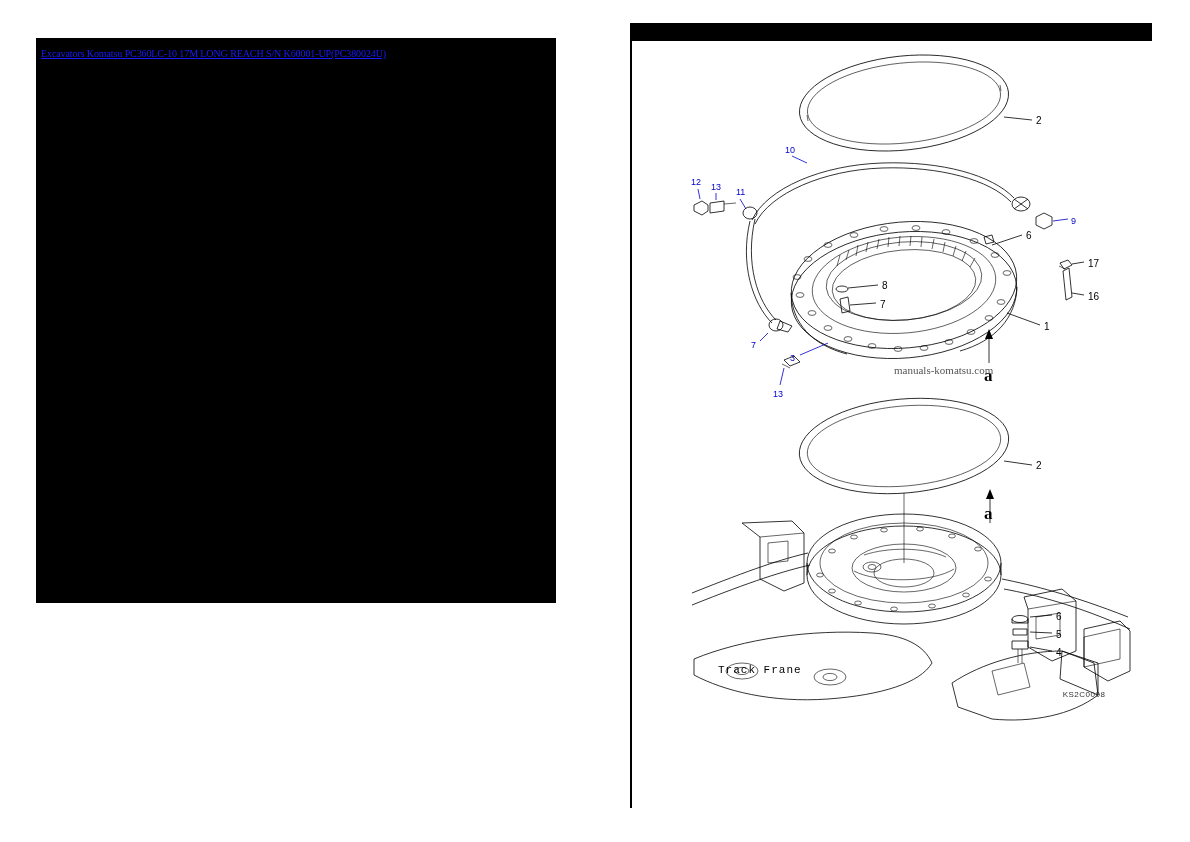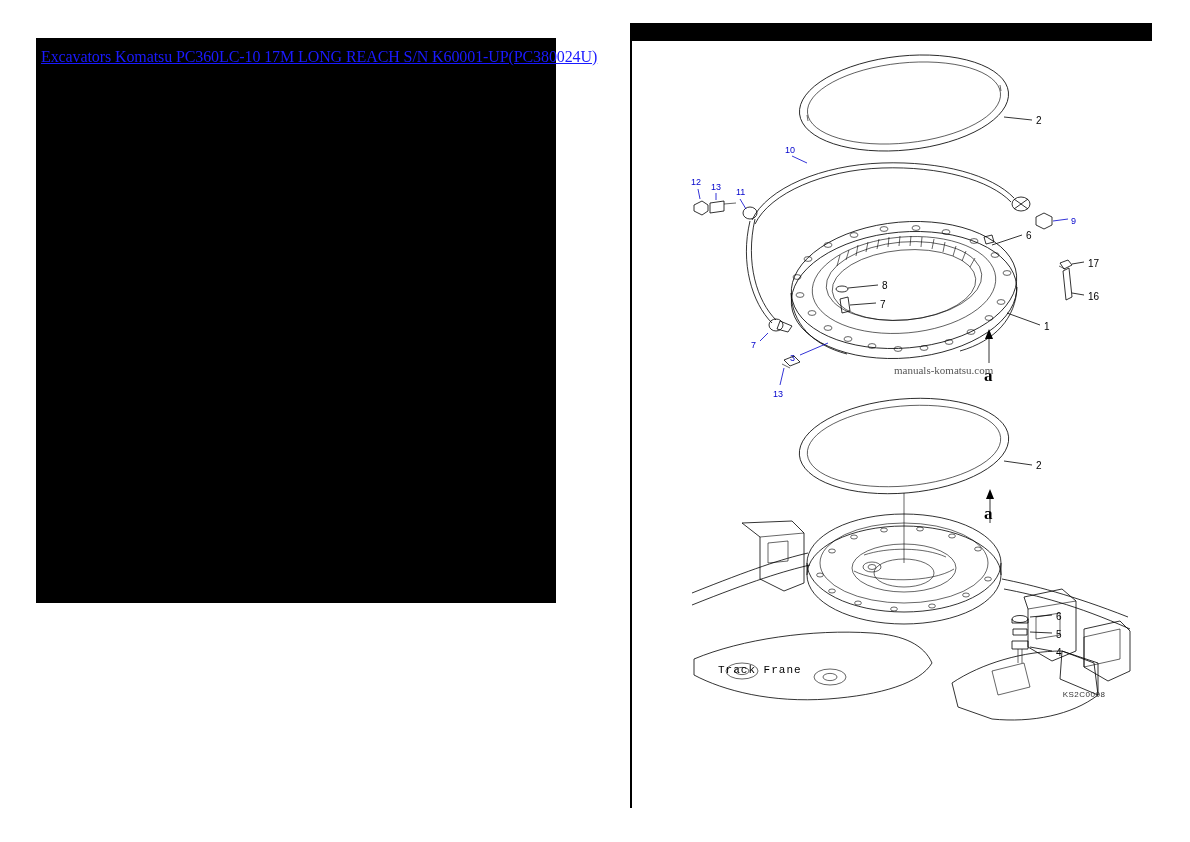--- a/index.html
+++ b/index.html
@@ -28,21 +28,21 @@
     top: 38px;
     width: 520px;
     height: 565px;
     background: #000000;
   }
   #breadcrumb-link {
     position: absolute;
     left: 41px;
     top: 48px;
     font-family: "Liberation Serif", serif;
-    font-size: 16px;
+    font-size: 10px;
     color: #1a1aff;
     text-decoration: underline;
     white-space: nowrap;
     letter-spacing: -0.1px;
     z-index: 5;
     cursor: pointer;
   }
 
   
   #diagram-panel {

